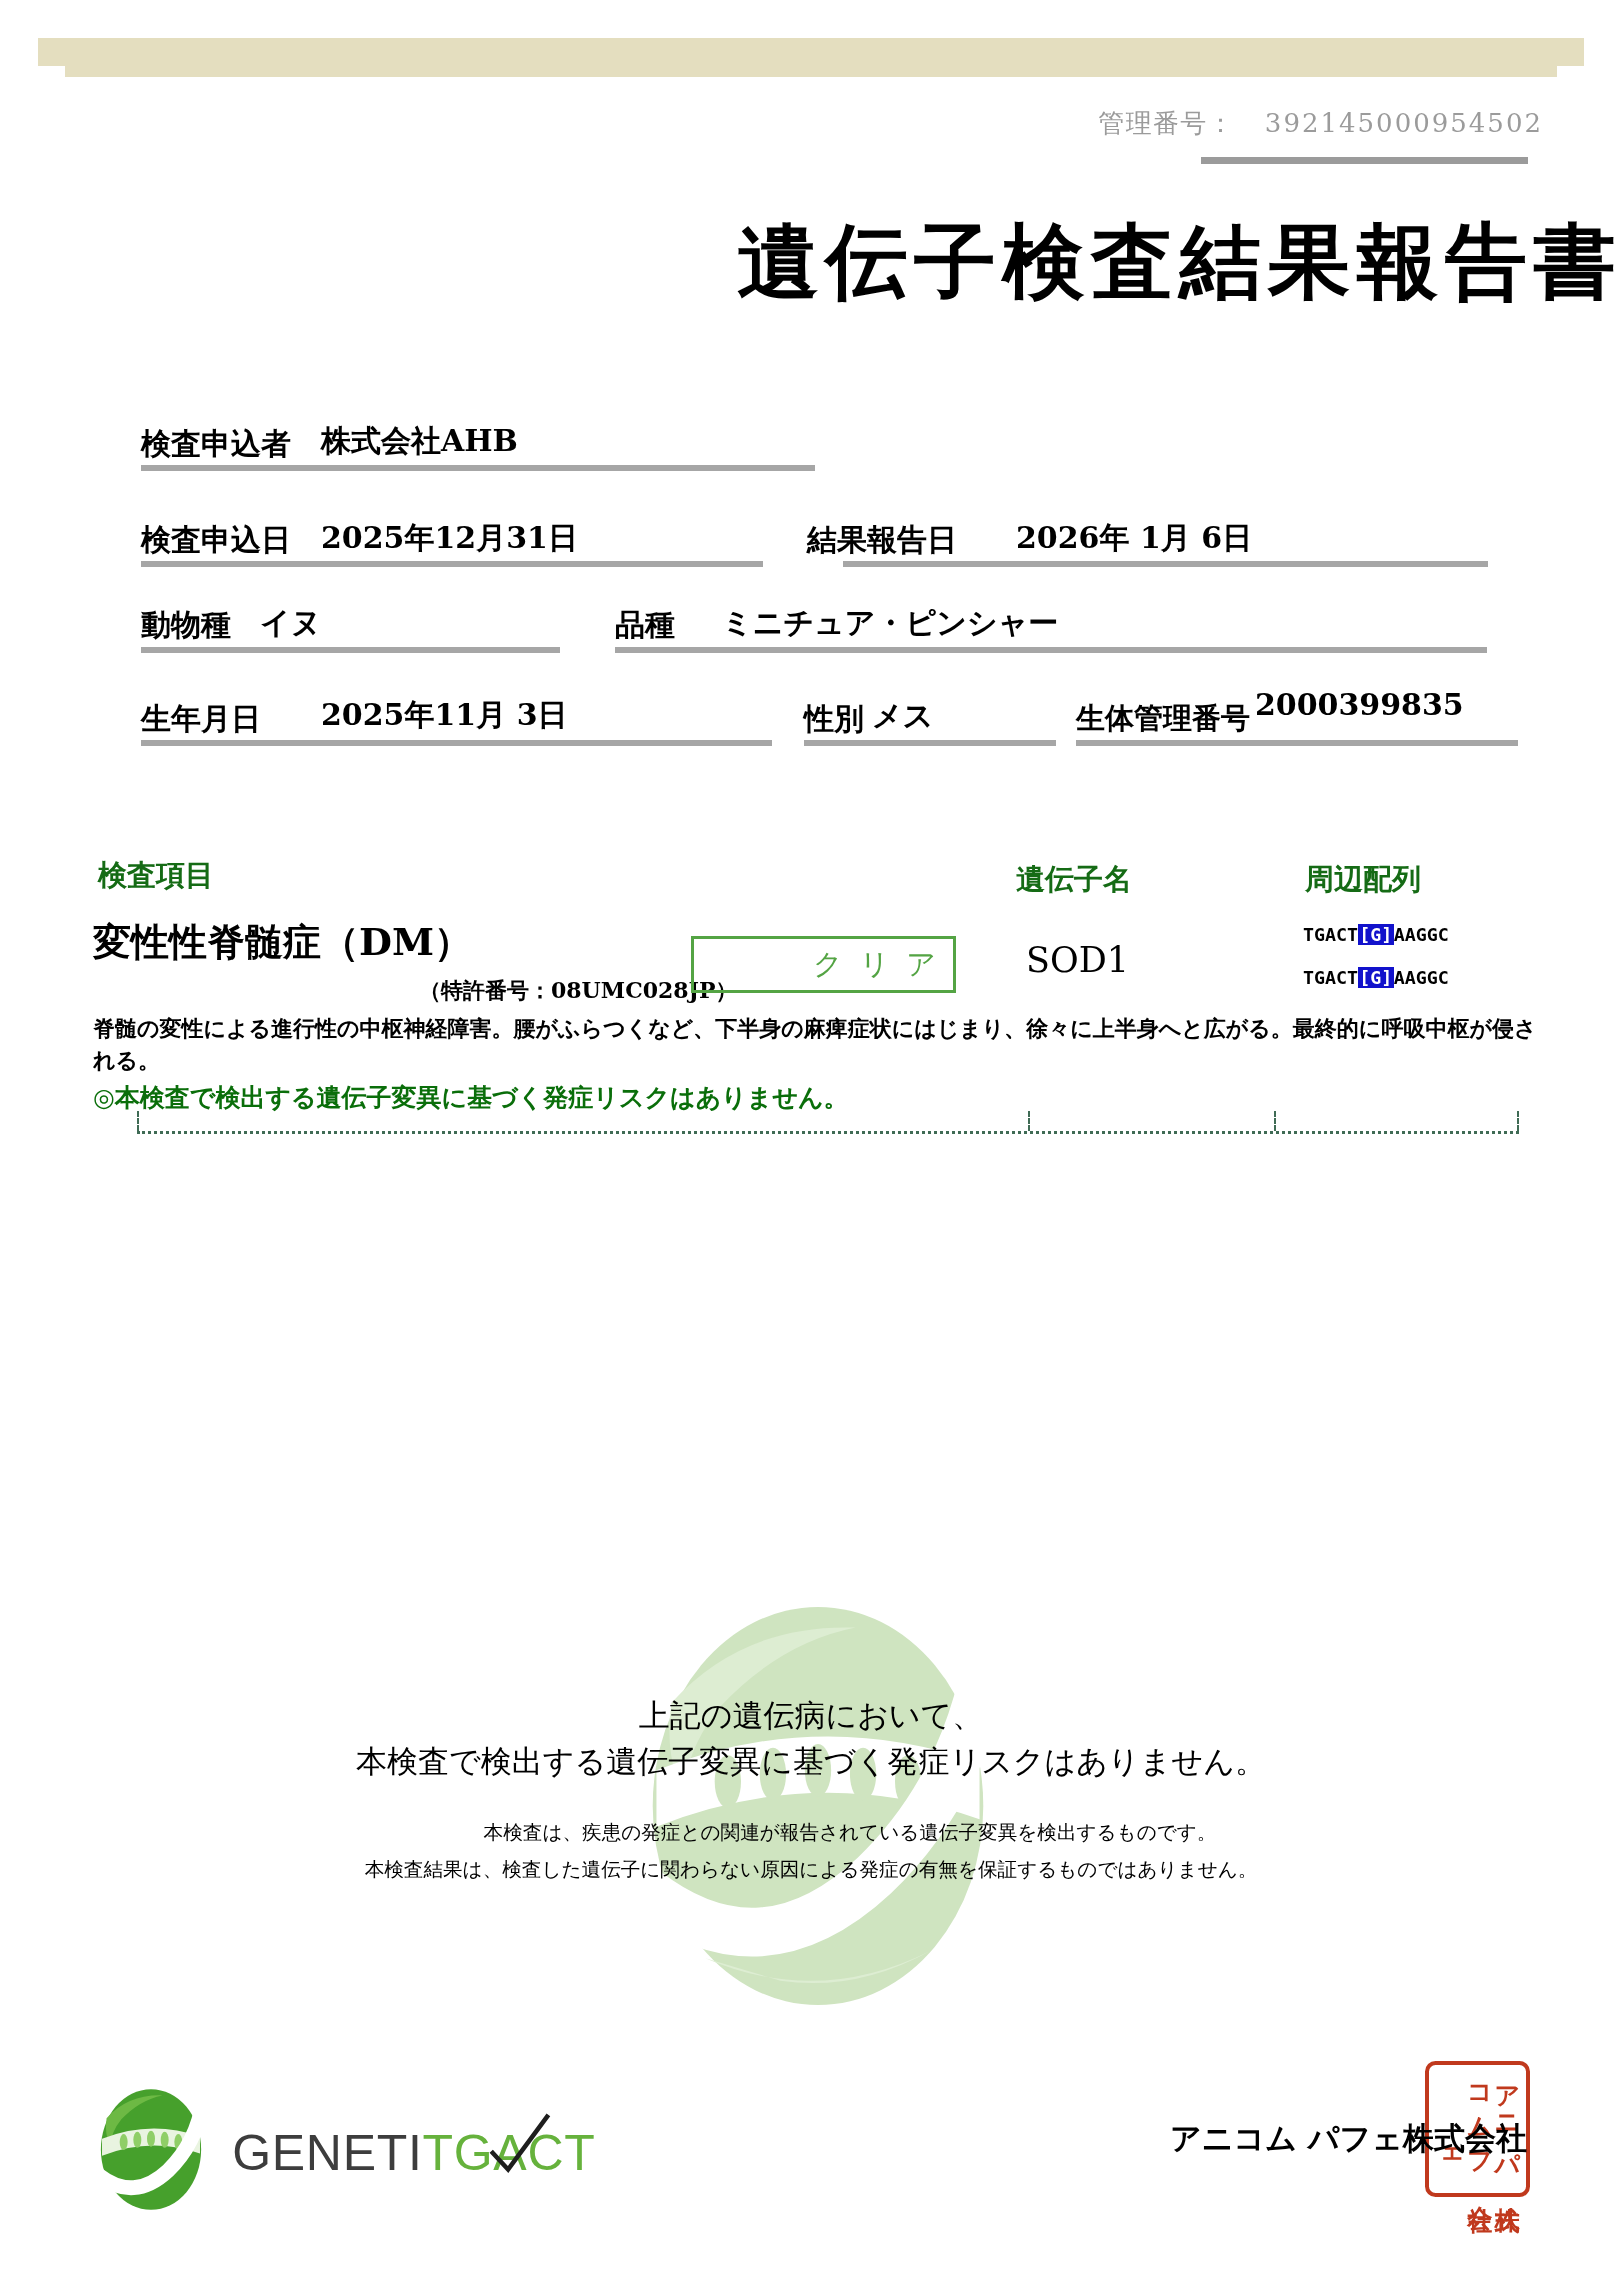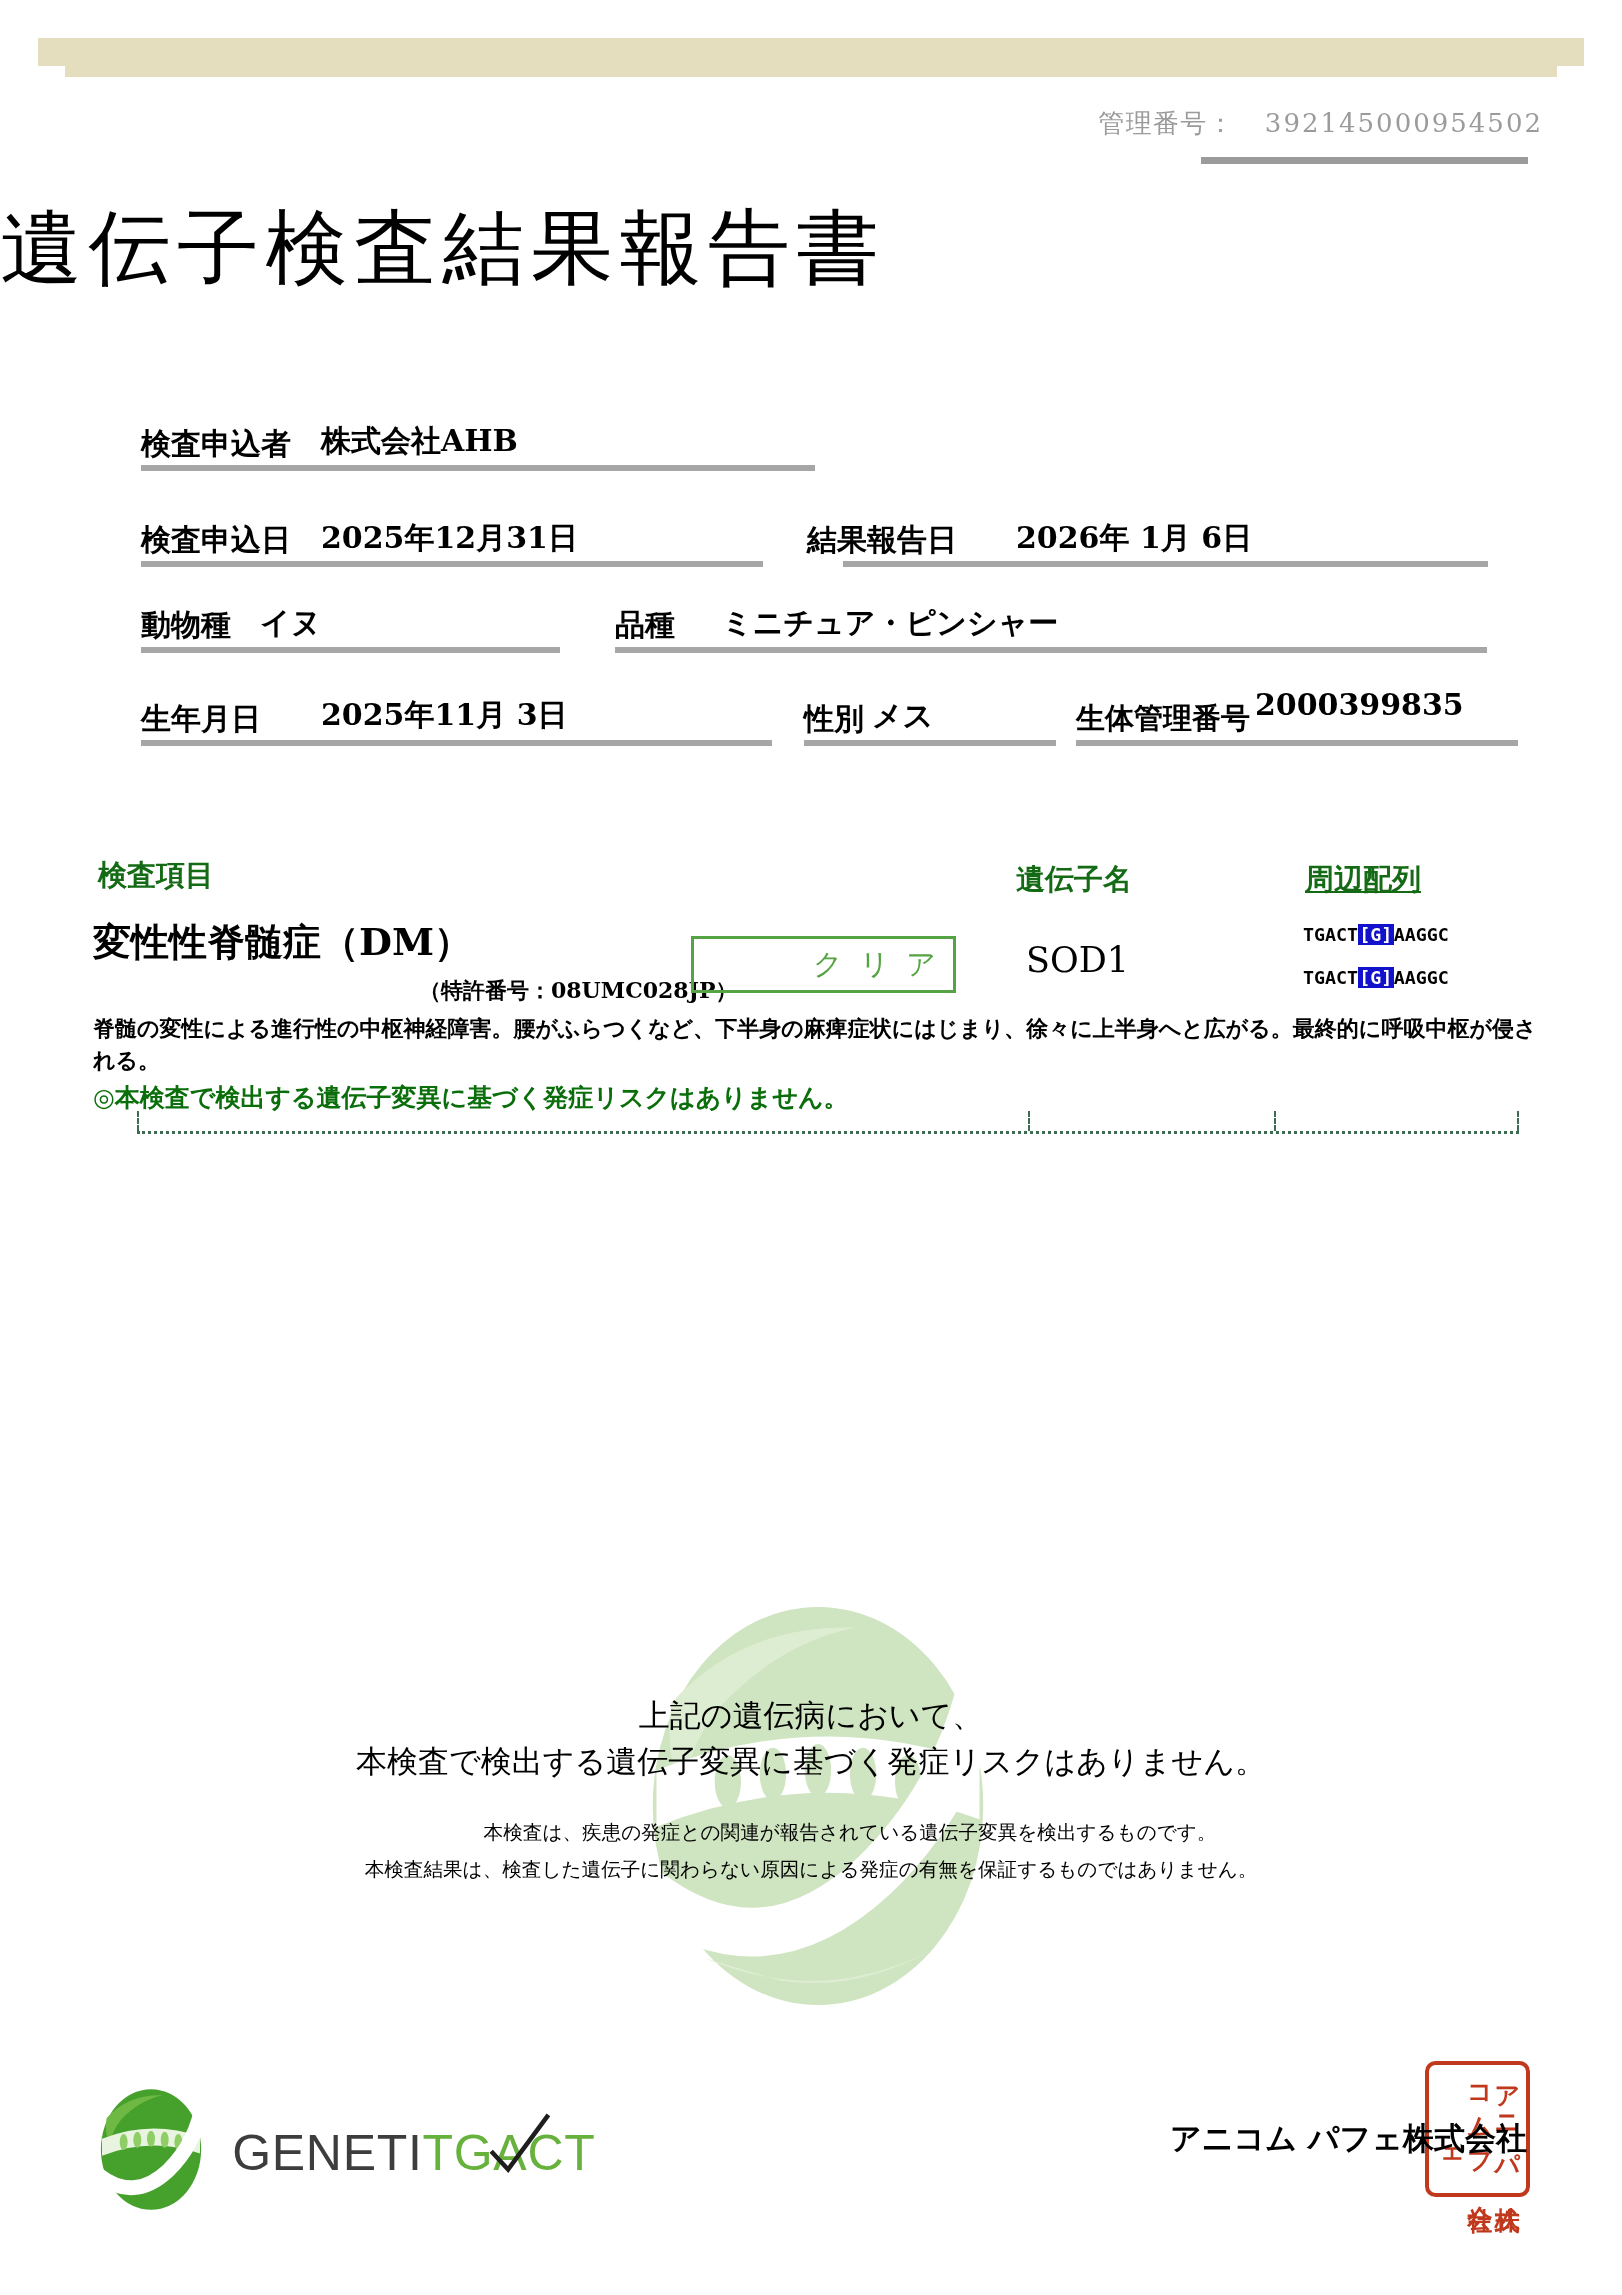--- a/index.html
+++ b/index.html
@@ -19,21 +19,21 @@
   .page{
     position:relative;width:1622px;height:2295px;background:#fff;overflow:hidden;
     font-family:"DejaVu Serif","Liberation Serif",serif;color:#000;
   }
   .frame-a{position:absolute;left:38px;top:38px;right:38px;bottom:38px;border:14.4px solid var(--tan);pointer-events:none;}
   .frame-b{position:absolute;left:65px;top:65px;right:65px;bottom:65px;border:6.5px solid var(--tan);pointer-events:none;}
   .abs{position:absolute;}
   .mgmt{top:106px;right:79px;text-align:right;font-size:26px;color:var(--gray);letter-spacing:1.3px;white-space:nowrap;}
   .mgmt .num{margin-left:30px;letter-spacing:2px;}
   .mgmt-ul{left:1201px;top:157px;width:327px;height:6.5px;background:var(--gray);}
-  .title{left:0;top:194px;width:100%;text-align:left;font-size:82px;font-weight:normal;letter-spacing:6.5px;white-space:nowrap;}
+  .title{left:0;top:208px;width:100%;text-align:right;font-size:82px;font-weight:bold;letter-spacing:6.5px;white-space:nowrap;}
   .lbl{font-size:30px;font-weight:bold;white-space:nowrap;}
   .val{font-size:30px;font-weight:bold;white-space:nowrap;}
   .ul{height:5.9px;background:var(--ul);}
   .ghead{font-size:29px;font-weight:bold;color:var(--green);white-space:nowrap;}
   .disease{font-size:38px;font-weight:bold;white-space:nowrap;}
   .patent{font-size:22px;font-weight:bold;white-space:nowrap;}
   .status-box{
     left:691px;top:936px;width:259px;height:51px;border:3.3px solid var(--status);
     display:flex;align-items:center;justify-content:flex-end;
   }
@@ -121,21 +121,21 @@
     <div class="abs ul" style="left:141px;top:740px;width:631px;"></div>
     <div class="abs lbl" style="left:804px;top:699px;">性別</div>
     <div class="abs val" style="left:872px;top:696px;">メス</div>
     <div class="abs ul" style="left:804px;top:740px;width:252px;"></div>
     <div class="abs lbl" style="left:1076px;top:699px;font-size:29px;">生体管理番号</div>
     <div class="abs val" style="left:1255px;top:687px;">2000399835</div>
     <div class="abs ul" style="left:1076px;top:740px;width:442px;"></div>
 
     <div class="abs ghead" style="left:98px;top:856px;">検査項目</div>
     <div class="abs ghead" style="left:1016px;top:860px;">遺伝子名</div>
-    <div class="abs ghead" style="left:1305px;top:860px;text-decoration:underline;">周辺配列</div>
+    <div class="abs ghead" style="left:1305px;top:860px;">周辺配列</div>
 
     <div class="abs disease" style="left:93px;top:917px;">変性性脊髄症（DM）</div>
     <div class="abs patent" style="left:419px;top:976px;">（特許番号：08UMC028JP）</div>
     <div class="abs status-box">
       <span>クリア</span>
     </div>
     <div class="abs gene" style="left:1026px;top:940px;">SOD1</div>
     <div class="abs seq" style="left:1303px;top:924px;">
       <span>TGACT</span><span class="var">[G]</span><span>AAGGC</span>
     </div>

